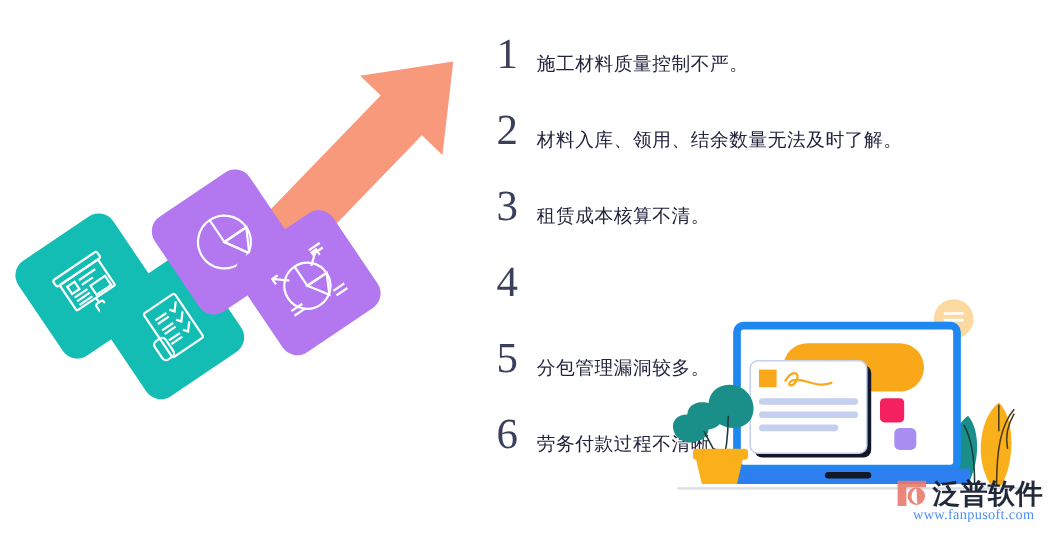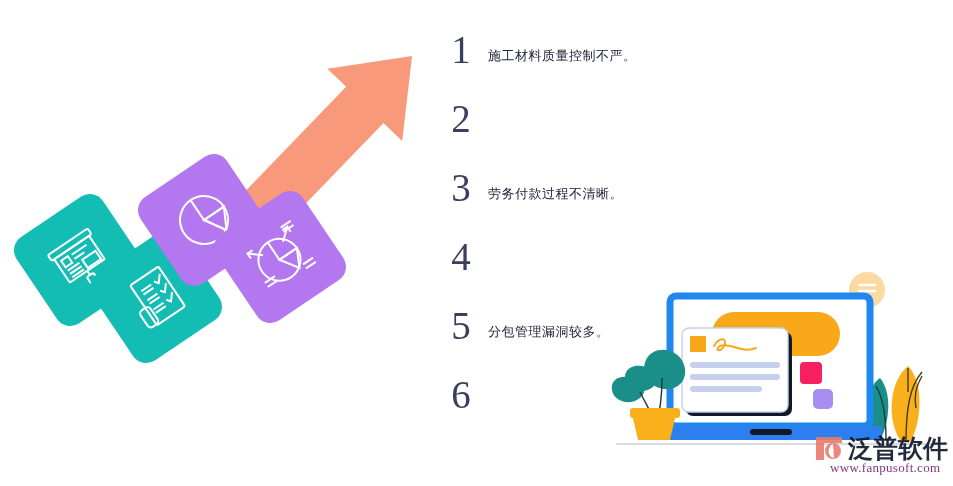--- a/index.html
+++ b/index.html
@@ -36,35 +36,35 @@
   #issue-list{position:absolute;left:442px;top:34px;width:470px;}
   .issue-row{position:relative;height:69px;}
   .issue-num{
     position:absolute;left:2px;top:-4px;width:34px;text-align:center;
     font-family:"Liberation Serif","DejaVu Serif",serif;
     font-size:39px;line-height:1;color:#3A3F5C;font-weight:400;
   }
   .issue-text{
     position:absolute;left:46px;top:13px;
     font-family:"DejaVu Sans","Liberation Sans",sans-serif;
-    font-size:13px;color:#22243C;white-space:nowrap;letter-spacing:.5px;text-align:center;
+    font-size:17px;color:#22243C;white-space:nowrap;letter-spacing:.5px;text-align:center;
   }
 
   
   #laptop-illustration{position:absolute;left:610px;top:258px;width:343px;height:228px;}
 
   
   #watermark{position:absolute;left:812px;top:432px;width:140px;height:50px;}
   #wm-name{
     position:absolute;left:36px;top:0px;font-size:25px;font-weight:700;
     color:#0f172a;font-family:"DejaVu Sans","Liberation Sans",sans-serif;
     letter-spacing:0px;opacity:.92;
   }
   #wm-url{
-    position:absolute;left:18px;top:28px;font-size:13px;color:#701a75;
+    position:absolute;left:18px;top:28px;font-size:13px;color:#3b82f6;
     font-family:"Liberation Serif","DejaVu Serif",serif;opacity:.9;letter-spacing:.3px;
   }
 </style>
 </head>
 <body>
 
 <div id="stage">
 
   <div id="left-graphic">
 
@@ -147,38 +147,40 @@
 
   <div id="issue-list">
 
     <div class="issue-row">
       <div class="issue-num">1</div>
       <div class="issue-text">施工材料质量控制不严。</div>
     </div>
 
     <div class="issue-row">
       <div class="issue-num">2</div>
+      <div class="issue-text">材料入库、领用、结余数量无法及时了解。</div>
     </div>
 
     <div class="issue-row">
       <div class="issue-num">3</div>
-      <div class="issue-text">劳务付款过程不清晰。</div>
+      <div class="issue-text">租赁成本核算不清。</div>
     </div>
 
     <div class="issue-row">
       <div class="issue-num">4</div>
     </div>
 
     <div class="issue-row">
       <div class="issue-num">5</div>
       <div class="issue-text">分包管理漏洞较多。</div>
     </div>
 
     <div class="issue-row">
       <div class="issue-num">6</div>
+      <div class="issue-text">劳务付款过程不清晰。</div>
     </div>
   </div>
 
   <div id="laptop-illustration">
     <svg width="343" height="228" viewBox="0 0 343 228">
 
       <g>
         <circle cx="257" cy="32" r="18" fill="#FBD9A0"></circle>
         <path d="M 250 46 L 262 44 L 256 56 Z" fill="#FBD9A0"></path>
         <line x1="249" y1="27" x2="265" y2="27" stroke="#fff" stroke-width="2.4" stroke-linecap="round"></line>

